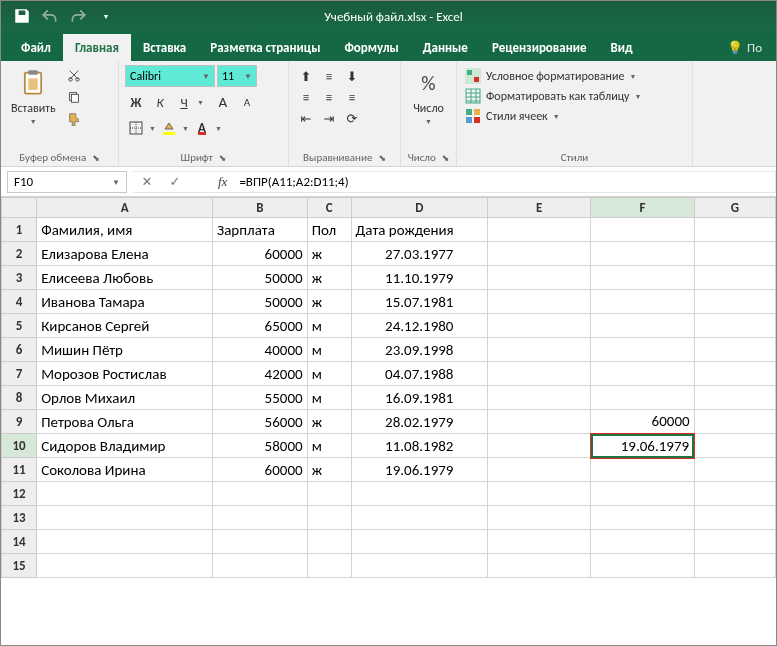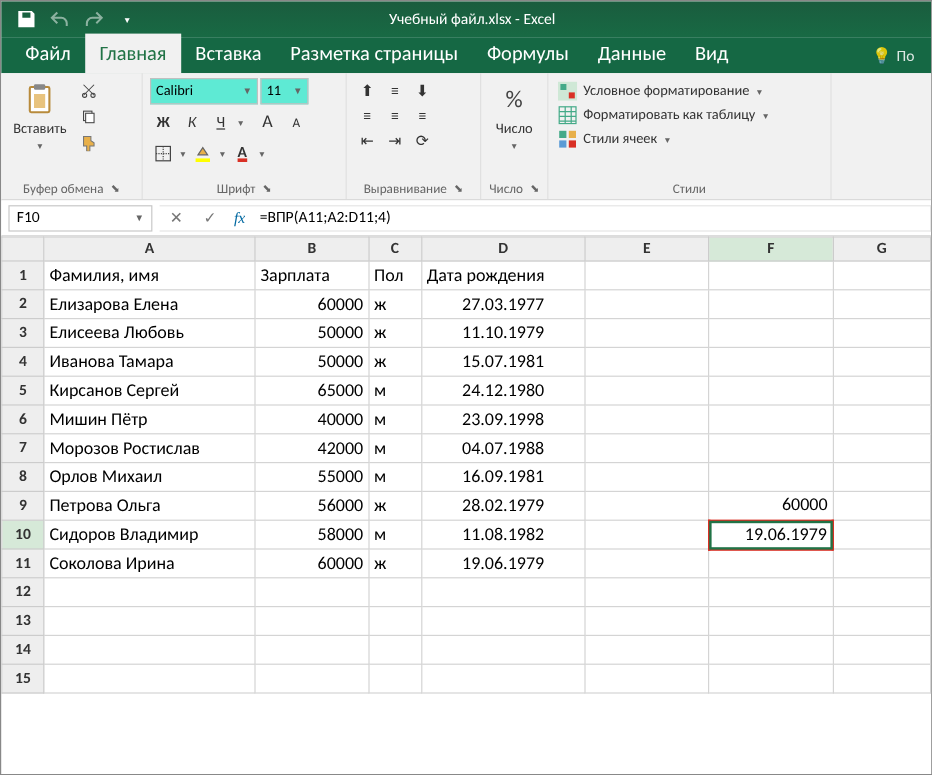--- a/index.html
+++ b/index.html
@@ -4,21 +4,21 @@
 <style>
 * { box-sizing: border-box; margin: 0; padding: 0; }
 body { font-family: "Segoe UI", Calibri, sans-serif; font-size: 13px; background: #fff; width: 777px; height: 646px; overflow: hidden; position: relative; border: 1px solid #888; }
 
 .titlebar { height: 30px; background: linear-gradient(to bottom,#1a5c3e,#186a44); color: #fff; display: flex; align-items: center; padding: 0 4px; }
 .titlebar .qat { display: flex; gap: 10px; align-items: center; padding-left: 8px; }
 .titlebar .qat-btn { width: 18px; height: 18px; display: flex; align-items: center; justify-content: center; cursor: pointer; }
 .titlebar .title { flex: 1; text-align: center; font-size: 13px; }
 
 .tabs { height: 30px; background: #156844; display: flex; align-items: flex-end; padding-left: 8px; color: #fff; }
-.tab { padding: 6px 12px; font-size: 17px; cursor: pointer; }
+.tab { padding: 6px 12px; font-size: 13px; cursor: pointer; font-weight: bold; }
 .tab.active { background: #f1f1f1; color: #217346; }
 .tabs .lamp { margin-left: auto; margin-right: 8px; display: flex; align-items: center; gap: 4px; padding: 6px; opacity: .85; }
 
 .ribbon { background: #f1f1f1; border-bottom: 1px solid #d4d4d4; display: flex; height: 106px; }
 .rgroup { border-right: 1px solid #e0e0e0; padding: 4px 6px 2px; display: flex; flex-direction: column; justify-content: space-between; }
 .rgroup .title { font-size: 11px; color: #666; text-align: center; padding: 2px 0 0; display: flex; justify-content: center; gap: 6px; align-items: center; }
 .rgroup .dlaunch { font-size: 9px; color: #666; cursor: pointer; }
 .ctrls { display: flex; gap: 4px; align-items: center; }
 .big-btn { display: flex; flex-direction: column; align-items: center; gap: 2px; font-size: 12px; color: #333; padding: 2px 4px; cursor: pointer; }
 .big-btn .ico { width: 32px; height: 32px; display: flex; align-items: center; justify-content: center; font-size: 24px; }
@@ -41,21 +41,21 @@
 
 .styles-col { display: flex; flex-direction: column; gap: 2px; font-size: 12px; color: #333; padding: 2px 0; }
 .style-item { display: flex; align-items: center; gap: 5px; cursor: pointer; padding: 1px 2px; white-space: nowrap; }
 .style-item .ic { width: 16px; height: 16px; display: inline-flex; align-items: center; justify-content: center; }
 
 .namebox-row { height: 30px; border-bottom: 1px solid #d4d4d4; background: #fff; display: flex; align-items: center; }
 .namebox { width: 120px; border: 1px solid #c8c8c8; margin: 2px 6px; height: 22px; display: flex; align-items: center; padding: 0 6px; font-size: 13px; }
 .namebox .dd { margin-left: auto; font-size: 8px; color: #666; }
 .fx-area { display: flex; align-items: center; flex: 1; height: 22px; border: 1px solid #e5e5e5; border-left: none; }
 .fx-btn { width: 28px; display: flex; align-items: center; justify-content: center; color: #777; cursor: pointer; }
-.fx-label { font-style: italic; font-family: "Times New Roman", serif; padding: 0 6px; color: #0369a1; }
+.fx-label { font-style: italic; font-family: "Times New Roman", serif; padding: 0 6px; color: #404040; margin-left: 23px; }
 .formula { flex:1; padding: 0 6px; font-size: 13px; color: #000; }
 
 .grid-wrap { position: relative; background: #fff; }
 .grid { border-collapse: collapse; table-layout: fixed; width: 100%; }
 .grid .corner { width: 32px; height: 20px; background: #eee; border: 1px solid #ccc; }
 .grid .colh { background: #eee; border: 1px solid #ccc; text-align: center; font-size: 13px; color: #333; height: 20px; }
 .grid .rowh { background: #eee; border: 1px solid #ccc; text-align: center; font-size: 13px; color: #333; width: 32px; height: 24px; }
 .grid td.cell { border: 1px solid #d4d4d4; font-family: Calibri, sans-serif; font-size: 15px; padding: 0 4px; height: 24px; color: #000; white-space: nowrap; overflow: hidden; }
 .grid td.selected { outline: 2px solid #217346; outline-offset: -2px; background: #fff; }
 .grid td.highlighted { border: 2.5px solid #d93025 !important; }
@@ -95,20 +95,21 @@
   <div style="width:100px"></div>
 </div>
 
 <div class="tabs">
   <div class="tab">Файл</div>
   <div class="tab active">Главная</div>
   <div class="tab">Вставка</div>
   <div class="tab">Разметка страницы</div>
   <div class="tab">Формулы</div>
   <div class="tab">Данные</div>
+  <div class="tab">Рецензирование</div>
   <div class="tab">Вид</div>
   <div class="lamp">
     <span>💡</span>
     <span>По</span>
   </div>
 </div>
 
 <div class="ribbon">
 
   <div class="rgroup" style="width:118px">

